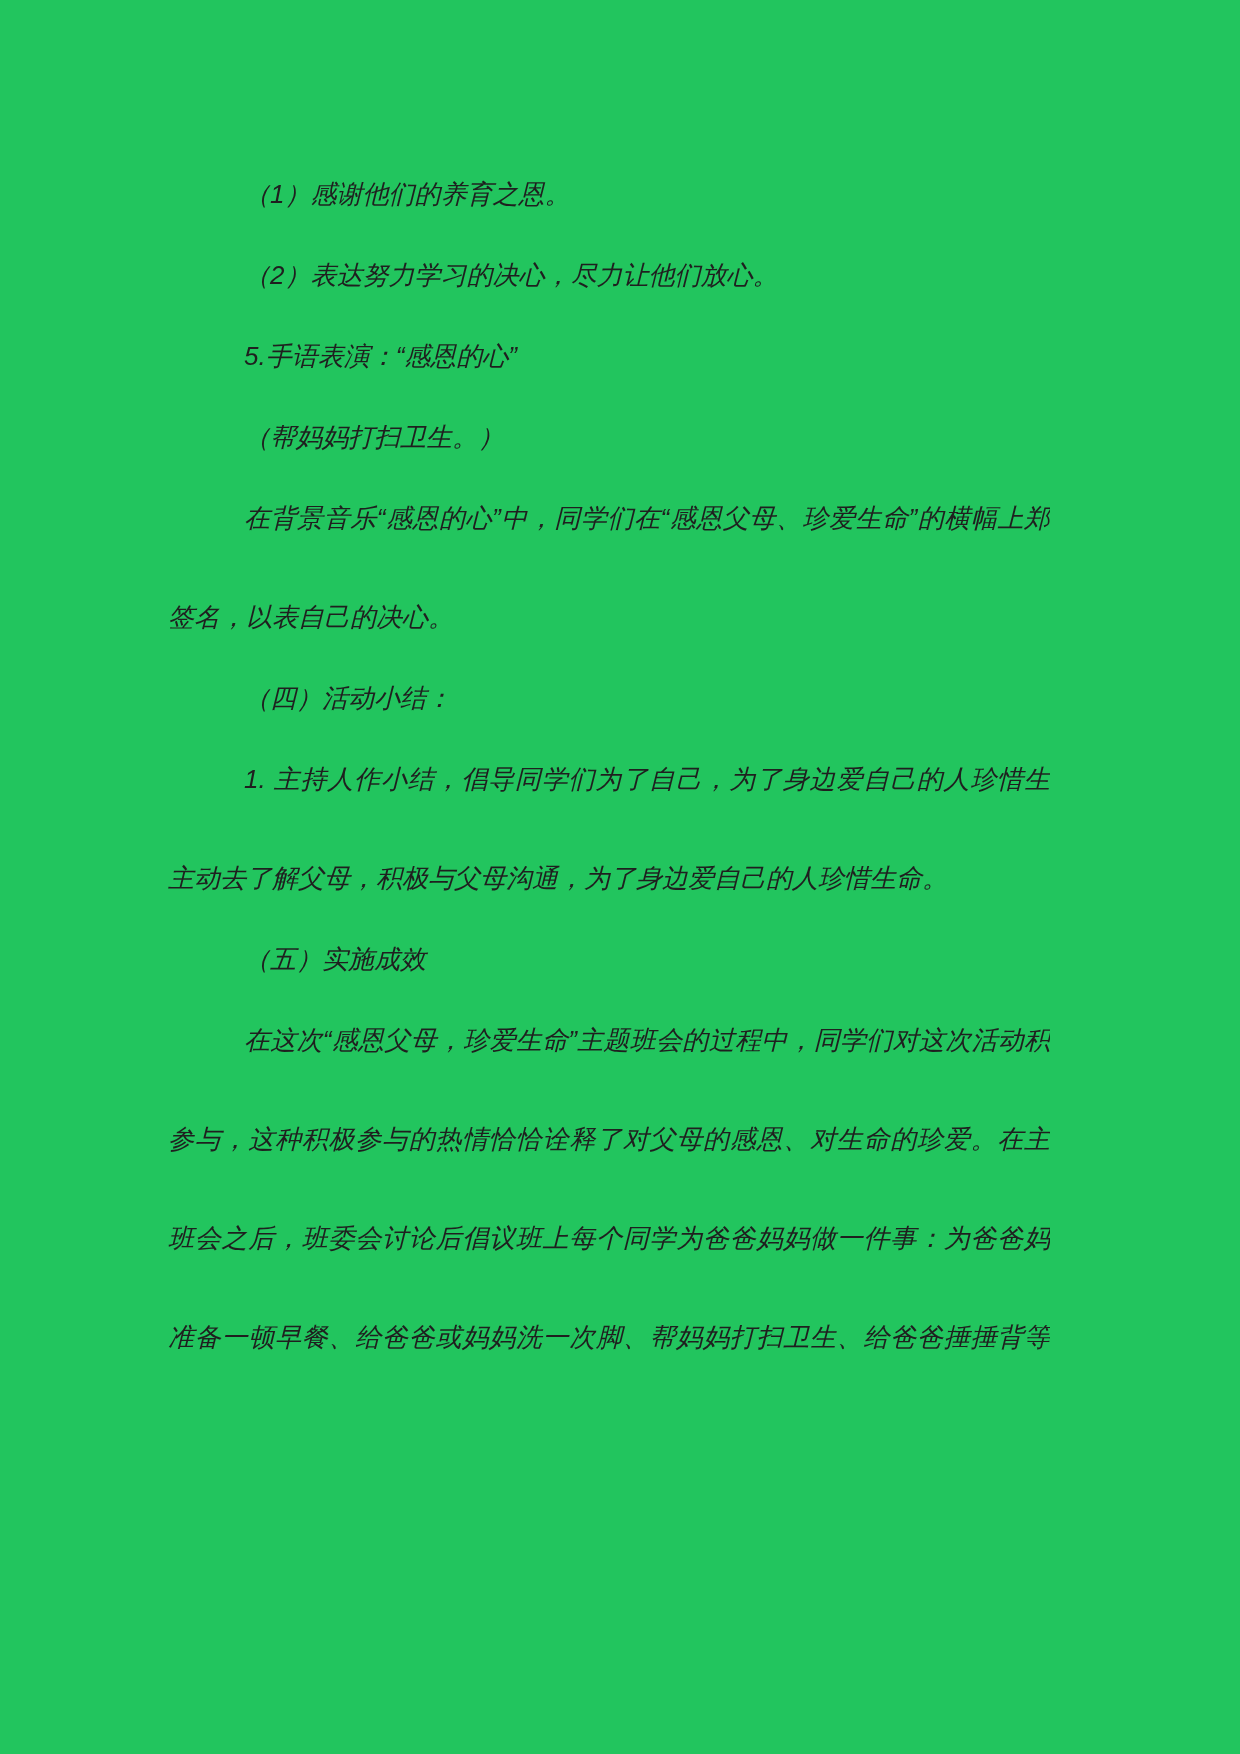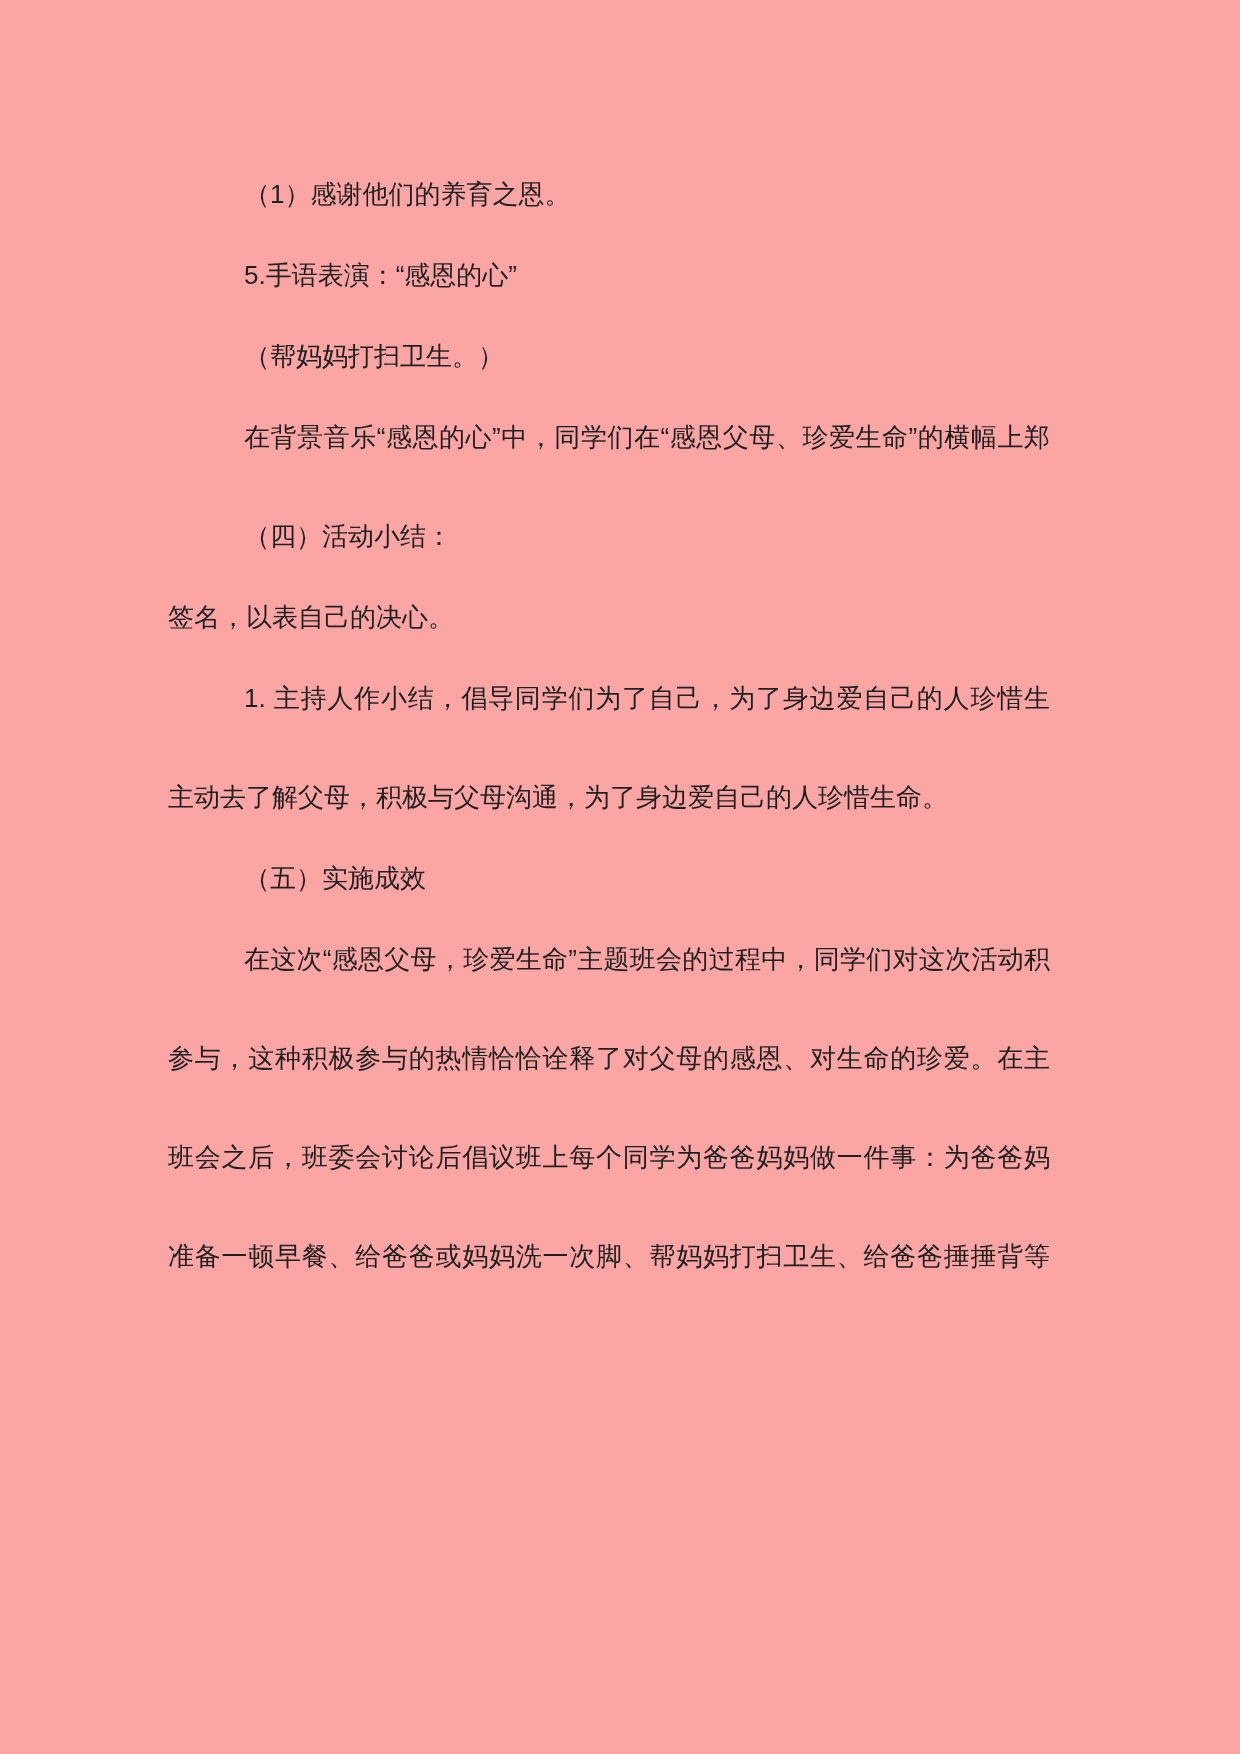--- a/index.html
+++ b/index.html
@@ -31,27 +31,28 @@
     height: 32px;
     overflow: hidden;
     text-align: justify;
     text-align-last: justify;
     margin-bottom: 67px;
   }
 </style>
 </head>
 <body>
 
-<main class="page" style="background: #fca5a5; color: rgb(31, 31, 31);">
+<main class="page" style="background: #22c55e; color: rgb(31, 31, 31); font-style: italic;">
   <div class="line indent">（1）感谢他们的养育之恩。</div>
+  <div class="line indent">（2）表达努力学习的决心，尽力让他们放心。</div>
   <div class="line indent">5.手语表演：“感恩的心”</div>
   <div class="line indent">（帮妈妈打扫卫生。）</div>
   <div class="line indent fill">在背景音乐“感恩的心”中，同学们在“感恩父母、珍爱生命”的横幅上郑重</div>
+  <div class="line">签名，以表自己的决心。</div>
   <div class="line indent">（四）活动小结：</div>
-  <div class="line">签名，以表自己的决心。</div>
   <div class="line indent fill">1. 主持人作小结，倡导同学们为了自己，为了身边爱自己的人珍惜生命，</div>
   <div class="line">主动去了解父母，积极与父母沟通，为了身边爱自己的人珍惜生命。</div>
   <div class="line indent">（五）实施成效</div>
   <div class="line indent fill">在这次“感恩父母，珍爱生命”主题班会的过程中，同学们对这次活动积极</div>
   <div class="line fill">参与，这种积极参与的热情恰恰诠释了对父母的感恩、对生命的珍爱。在主题</div>
   <div class="line fill">班会之后，班委会讨论后倡议班上每个同学为爸爸妈妈做一件事：为爸爸妈妈</div>
   <div class="line fill">准备一顿早餐、给爸爸或妈妈洗一次脚、帮妈妈打扫卫生、给爸爸捶捶背等等，</div>
 </main>
 
 </body></html>

